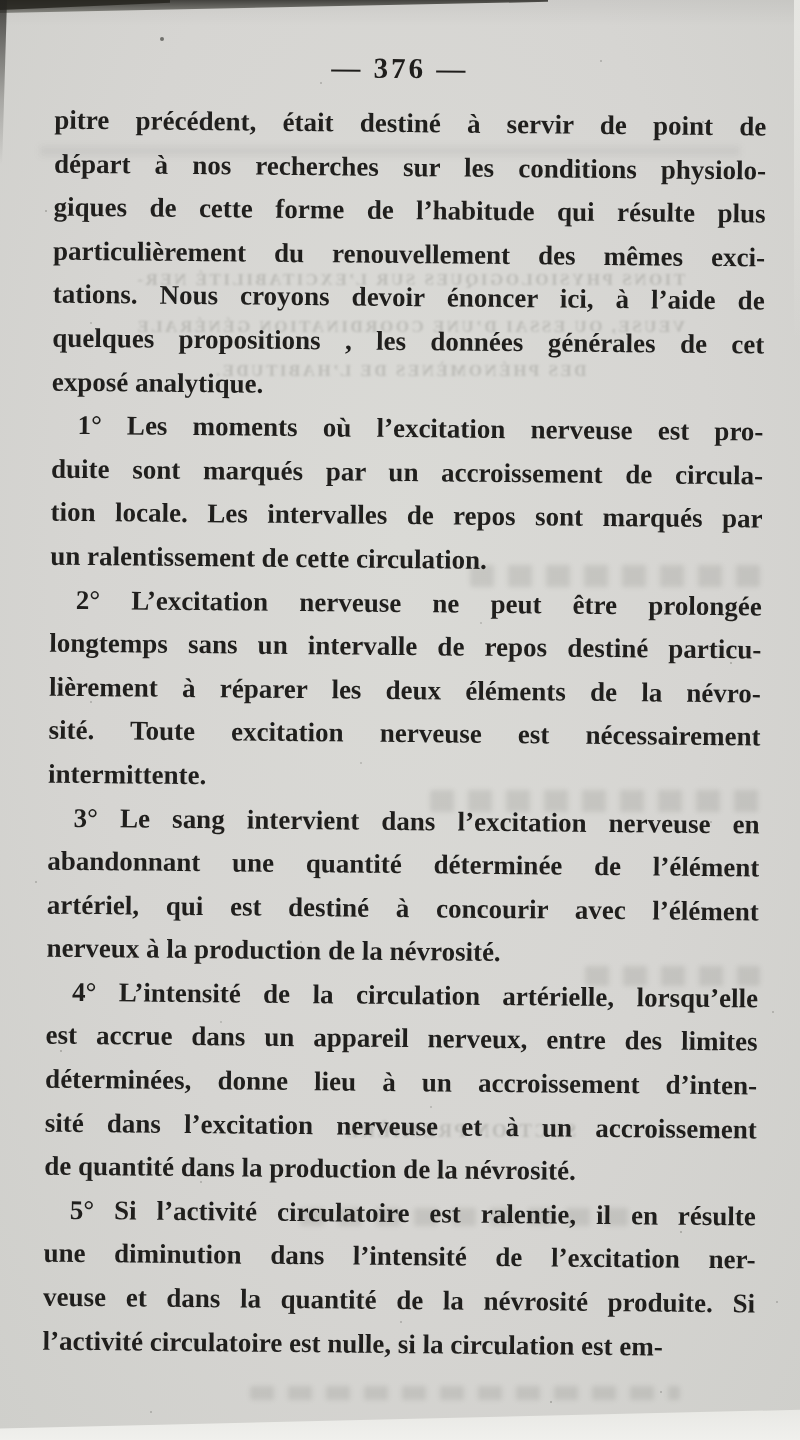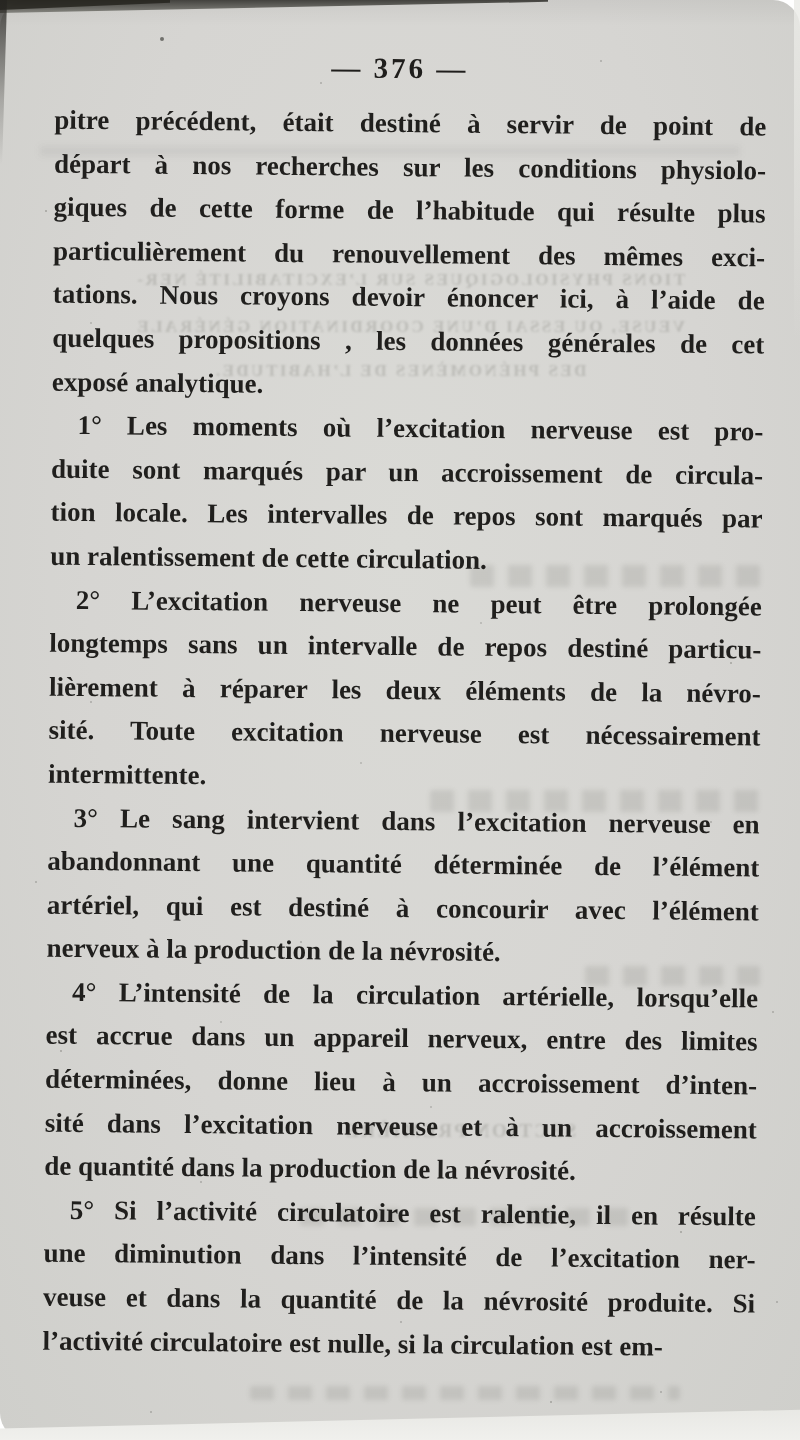--- a/index.html
+++ b/index.html
@@ -9,21 +9,20 @@
     background:#ffffff;
     position:relative;
     overflow:hidden;
   }
   
   .page{
     position:absolute;inset:0;
     background:
       linear-gradient(180deg, rgba(0,0,0,0.05) 0px, rgba(0,0,0,0) 26px),
       radial-gradient(ellipse at 50% 38%, #dadad6 0%, #d6d5d2 55%, #cfcfcb 100%);
-    border-radius: 27px;
   }
   
   .top-wedge{
     position:absolute;left:0;top:0;width:548px;height:13px;
     background:linear-gradient(180deg,#34332f, #7d7d77);
     clip-path:polygon(0 0,100% 0,100% 14%,0 100%);
     opacity:.9;
   }
   .top-wedge-dark{
     position:absolute;left:0;top:0;width:170px;height:10px;

